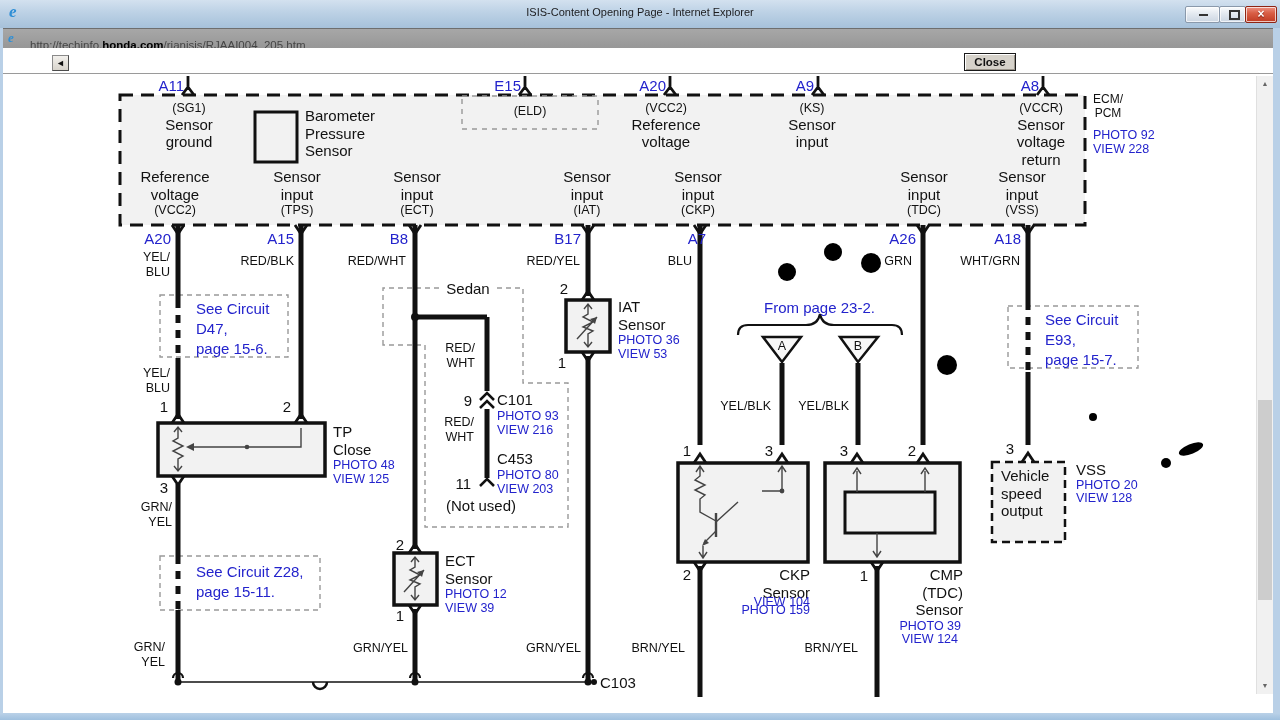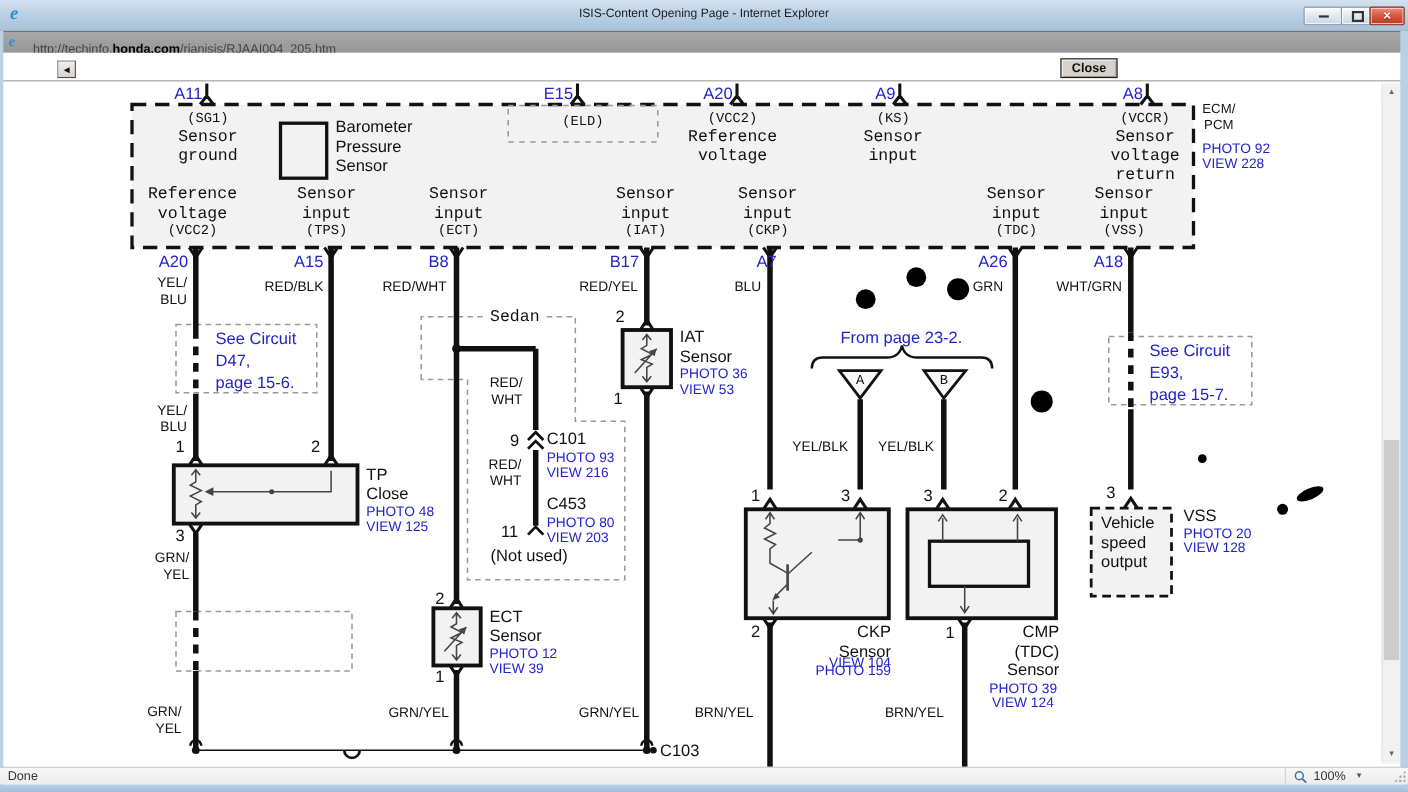--- a/index.html
+++ b/index.html
@@ -51,21 +51,21 @@
   .z-pct{position:absolute;left:18px;top:1px;} .z-dd{position:absolute;left:56px;top:3px;font-size:7px;color:#555;}
   .grip{position:absolute;right:2px;bottom:2px;width:11px;height:11px;
     background-image:radial-gradient(#a9a9a9 1px,transparent 1.3px);background-size:4px 4px;
     clip-path:polygon(100% 0,100% 100%,0 100%);}
   
   .ov{position:absolute;inset:0;pointer-events:none;}
   .lb{position:absolute;font-size:15px;line-height:1.17;color:#111;white-space:pre-line;}
   .sm{font-size:12.5px;line-height:1.16;}
   .big{font-size:12px;text-align:center;}
   .blue{color:#2323cc;}
-  .c{transform:translateX(-50%);text-align:center;font-family:Liberation Mono, monospace;}
+  .c{transform:translateX(-50%);text-align:center;}
   .r{transform:translateX(-100%);text-align:right;}
   .blk{display:block;white-space:pre-line;}
   .bg{background:#fff;padding:0 4px;}
   .note{line-height:1.33;}
   .link{pointer-events:auto;cursor:pointer;}
   button{pointer-events:auto;cursor:pointer;}
 </style>
 </head>
 <body>
 
@@ -248,20 +248,22 @@
     <div class="lb sm r" style="left:692px;top:254px">BLU</div>
     <div class="lb sm r" style="left:912px;top:254px">GRN</div>
     <div class="lb sm r" style="left:1020px;top:254px">WHT/GRN</div>
     
     <div class="lb blue note" style="left:196px;top:299px">See Circuit
 D47,
 page 15-6.</div>
     <div class="lb blue note" style="left:1045px;top:310px">See Circuit
 E93,
 page 15-7.</div>
+    <div class="lb blue note" style="left:196px;top:562px">See Circuit Z28,
+page 15-11.</div>
     <div class="lb c bg" style="left:468px;top:280px">Sedan</div>
     <div class="lb blue" style="left:764px;top:299px">From page 23-2.</div>
     <div class="lb" style="left:446px;top:497px">(Not used)</div>
     
     <div class="lb sm r" style="left:170px;top:366px">YEL/
 BLU</div>
     <div class="lb r" style="left:168px;top:398px">1</div>
     <div class="lb r" style="left:291px;top:398px">2</div>
     <div class="lb" style="left:333px;top:423px">TP
 Close</div>
@@ -340,27 +342,14 @@
   <div class="sb">
     <div class="arr up">▲</div>
     <div class="thumb"></div>
     <div class="arr down">▼</div>
   </div>
 
   <div class="edge-l"></div>
   <div class="edge-r"></div>
   <div class="edge-b"></div>
 
-  <div class="statusbar">
-    <span class="st-done">Done</span>
-    <span class="st-sep"></span>
-    <span class="zoomctl">
-      <svg width="13" height="13" style="position:absolute;left:0;top:1px">
-          <circle cx="5.2" cy="5.2" r="3.6" fill="none" stroke="#4a6fa5" stroke-width="1.4"></circle>
-          <line x1="8" y1="8" x2="11.5" y2="11.5" stroke="#4a6fa5" stroke-width="1.6"></line>
-        </svg>
-      <span class="z-pct">100%</span>
-      <span class="z-dd">▼</span>
-    </span>
-    <span class="grip"></span>
-  </div>
 
 </div>
 
 </body></html>

